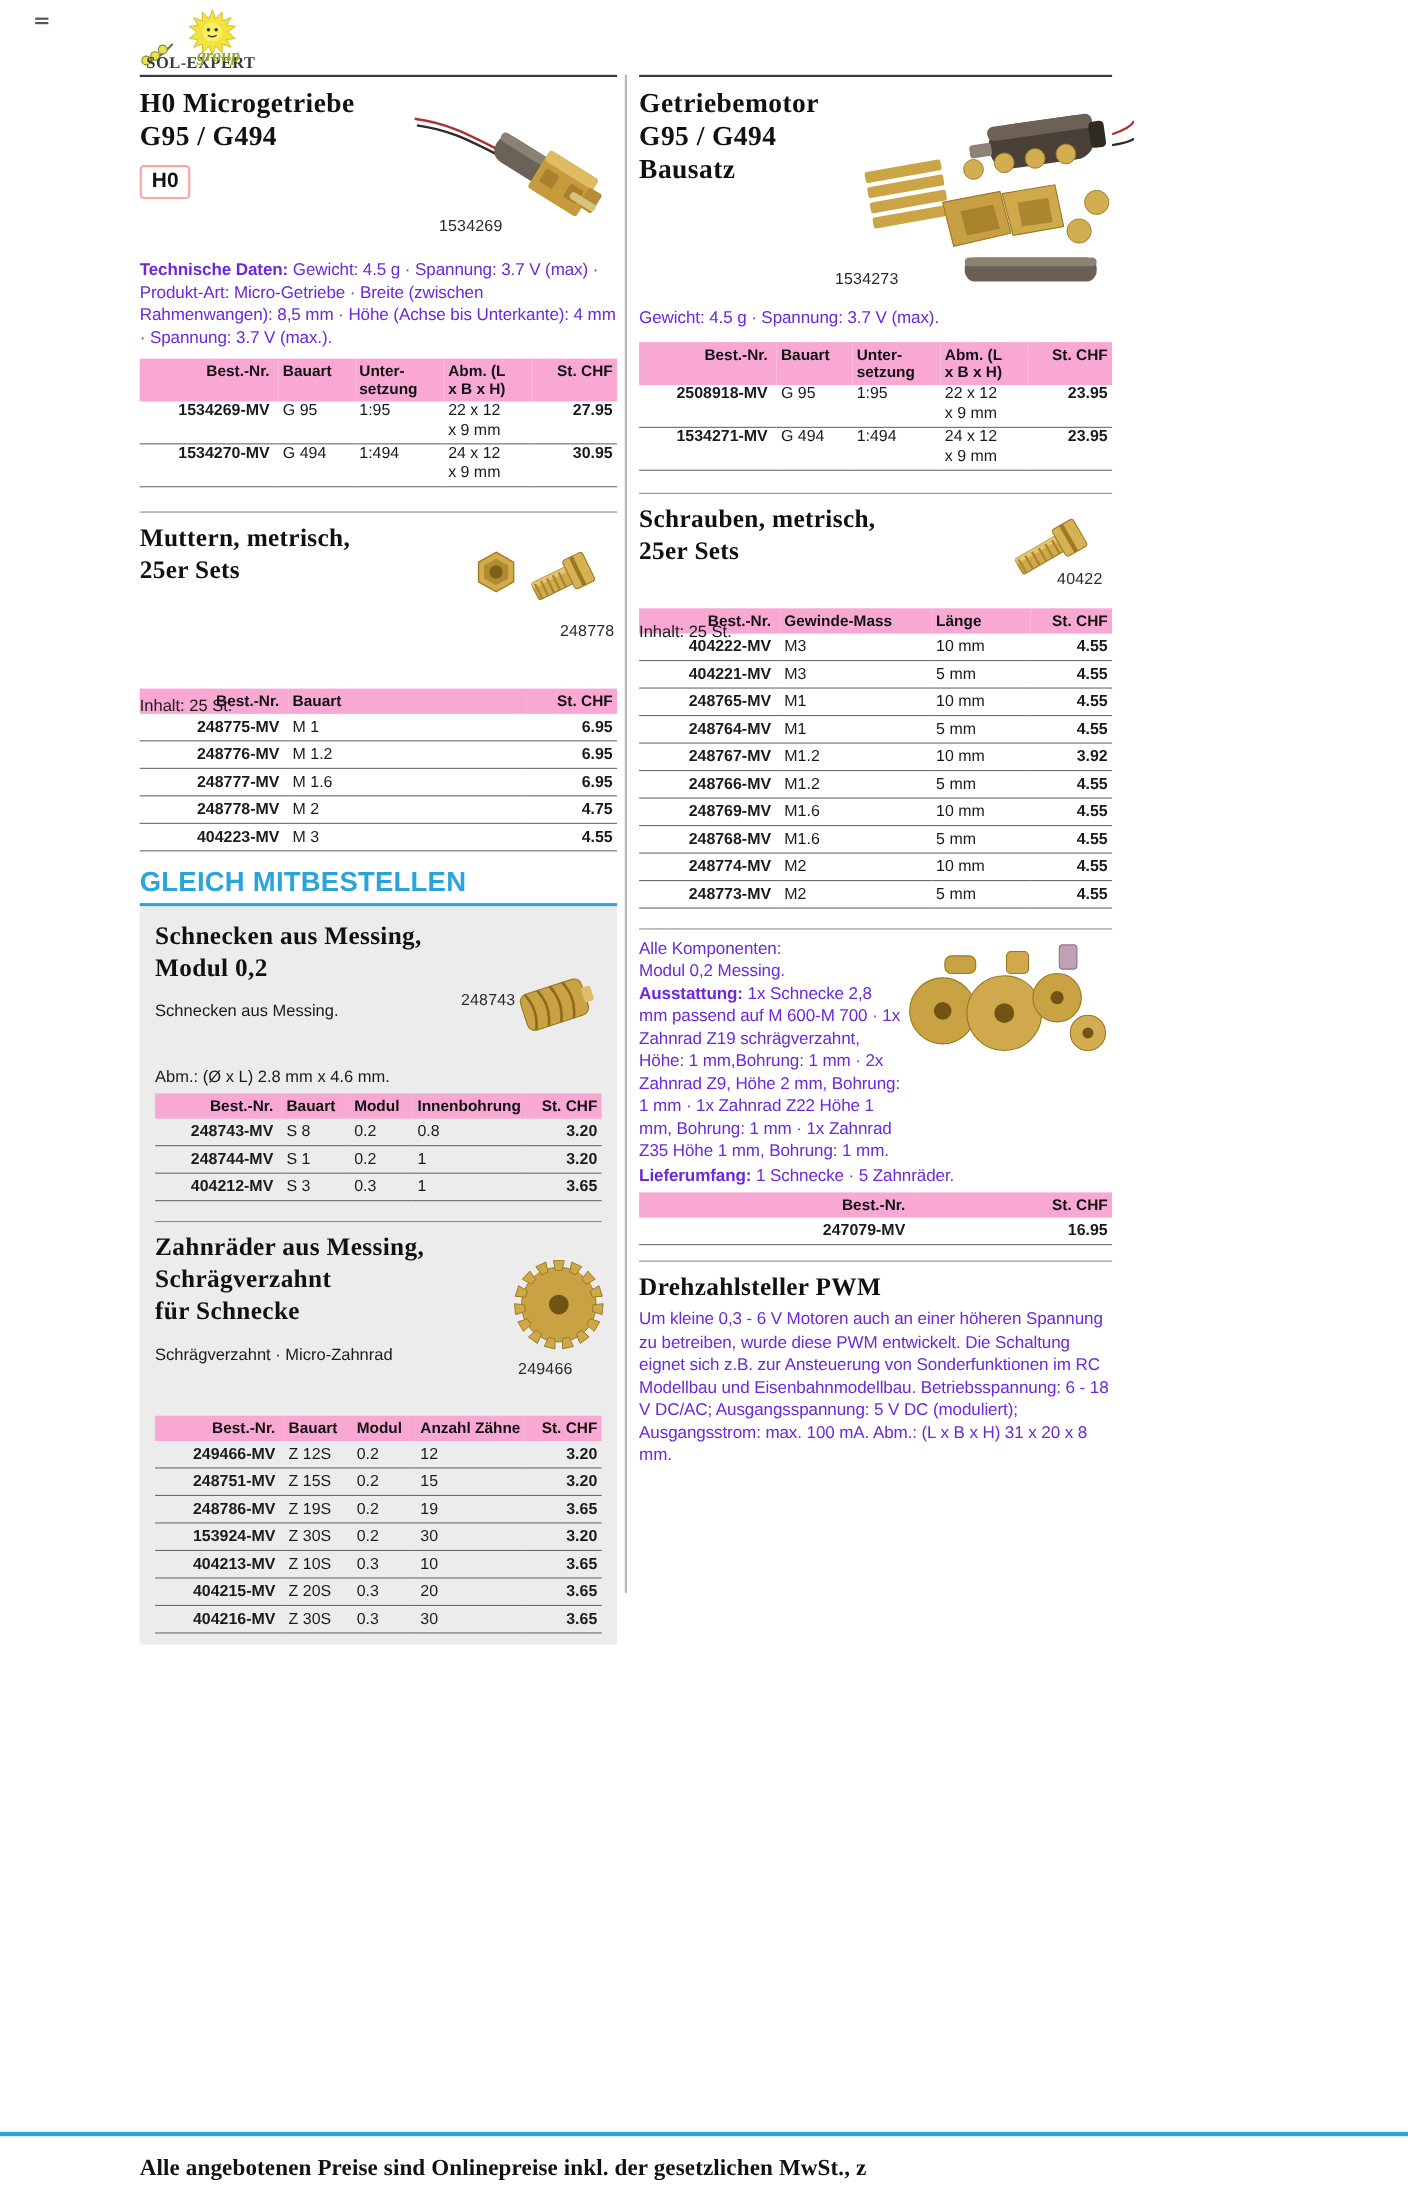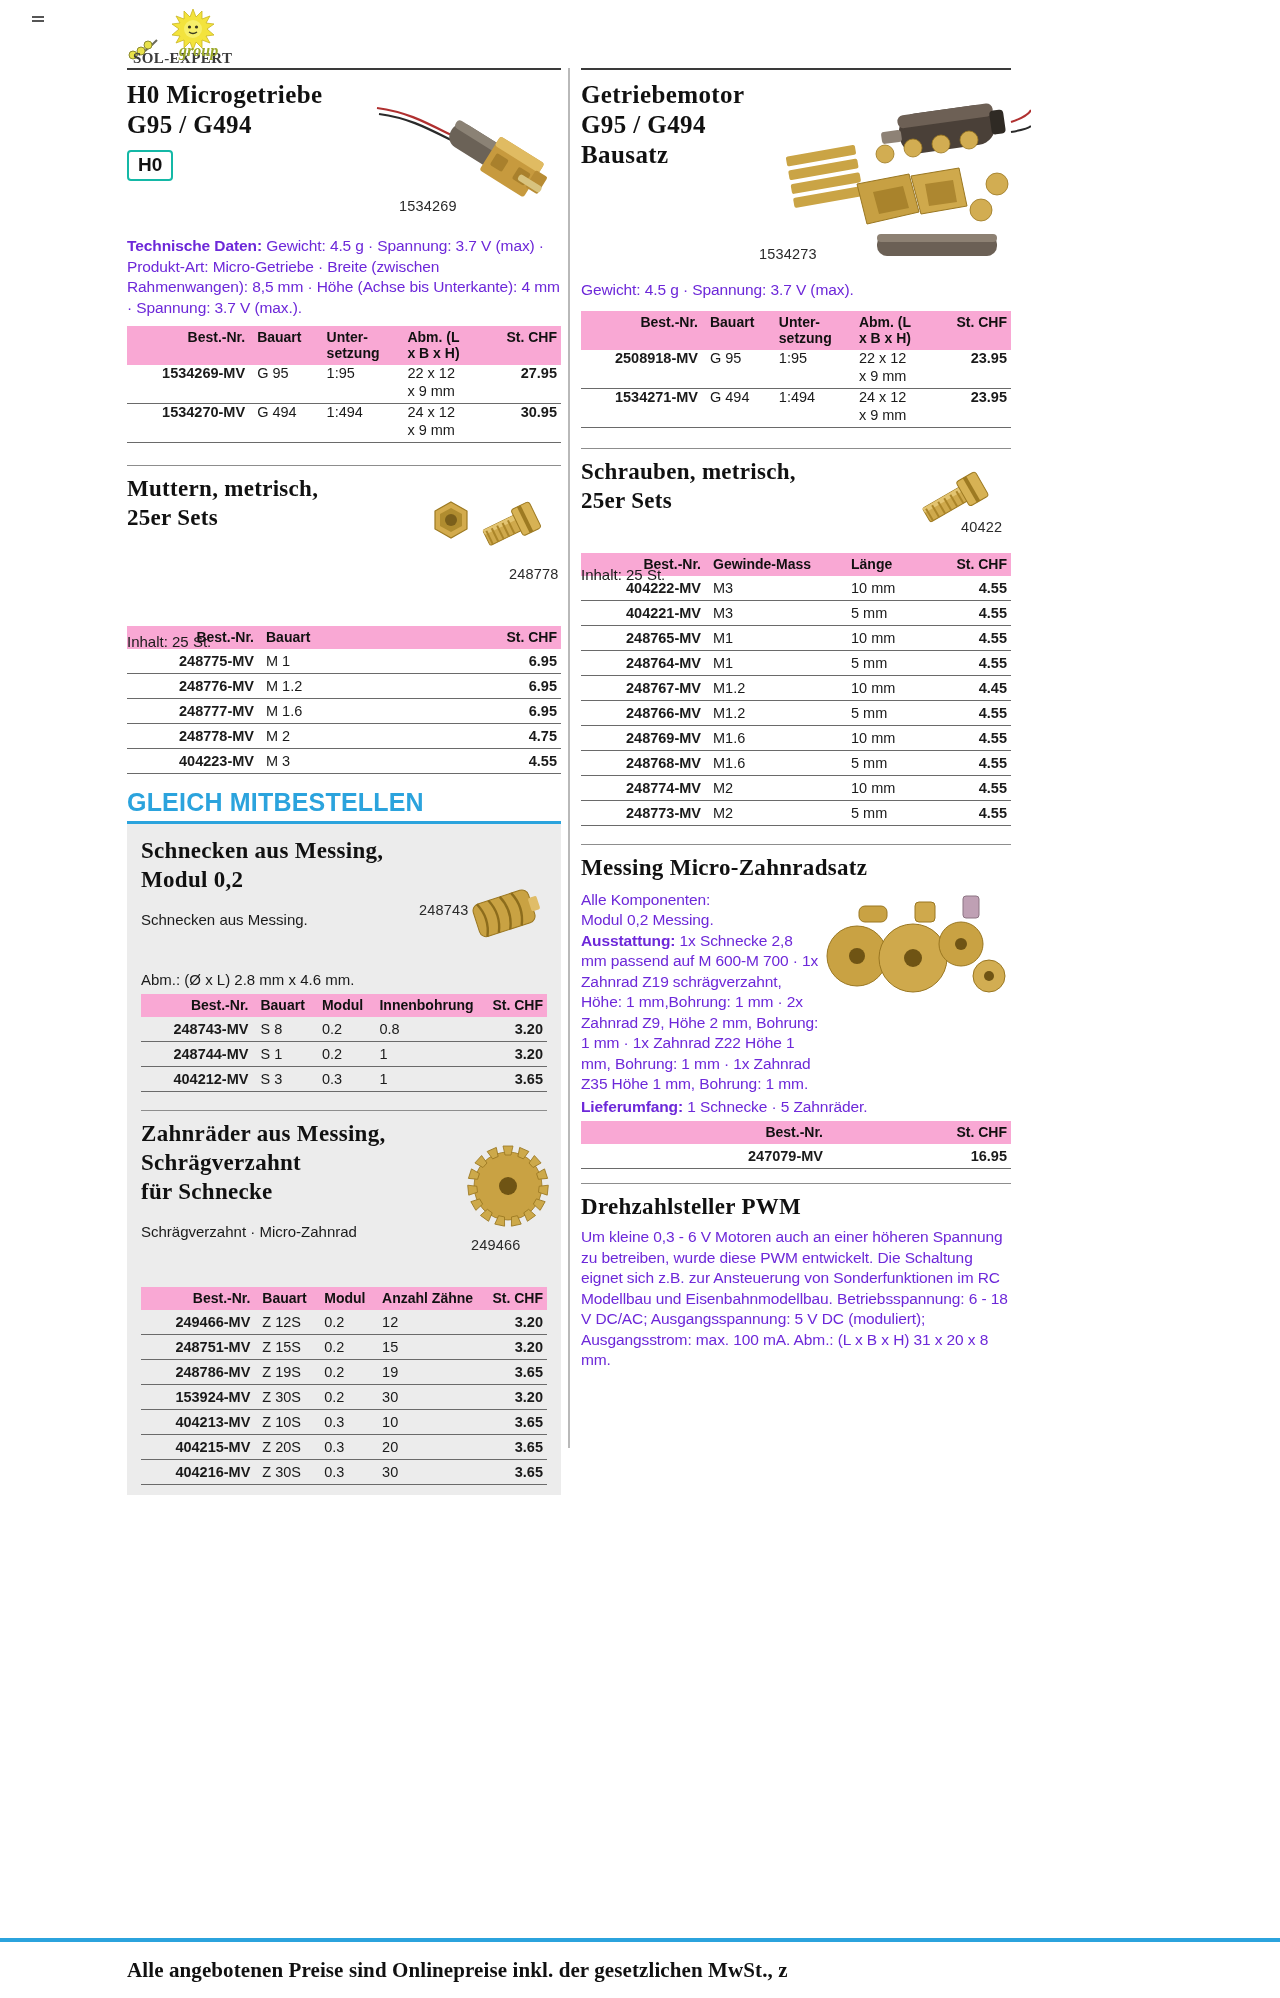--- a/index.html
+++ b/index.html
@@ -66,21 +66,21 @@
   h2.sec-title {
     font-family:"Liberation Serif", serif;
     font-weight: bold;
     font-size: 23px;
     line-height: 29px;
     letter-spacing: 0.3px;
     color:#111;
   }
   .scale-badge {
     display:inline-block;
-    border:2px solid #14b8a6;
+    border:2px solid #fca5a5;
     border-radius:4px;
     padding: 3px 9px 4px 9px;
     font-family:"Liberation Sans", sans-serif;
     font-weight:bold; font-size:19px; line-height:20px;
     color:#111;
     margin-top: 6px;
   }
 
   
   .body-txt {
@@ -676,21 +676,21 @@
           <tr>
             <td class="bn bold">248764-MV</td>
             <td class="">M1</td>
             <td class="">5 mm</td>
             <td class="num bold">4.55</td>
           </tr>
           <tr>
             <td class="bn bold">248767-MV</td>
             <td class="">M1.2</td>
             <td class="">10 mm</td>
-            <td class="num bold">4.45</td>
+            <td class="num bold">3.92</td>
           </tr>
           <tr>
             <td class="bn bold">248766-MV</td>
             <td class="">M1.2</td>
             <td class="">5 mm</td>
             <td class="num bold">4.55</td>
           </tr>
           <tr>
             <td class="bn bold">248769-MV</td>
             <td class="">M1.6</td>
@@ -712,21 +712,20 @@
           <tr>
             <td class="bn bold">248773-MV</td>
             <td class="">M2</td>
             <td class="">5 mm</td>
             <td class="num bold">4.55</td>
           </tr>
         </tbody>
     </table>
 
     <div class="rule-thin" style="margin-top:18px;"></div>
-    <h2 class="sec-title">Messing Micro-Zahnradsatz</h2>
 
     <div style="position:relative; min-height:200px; margin-top:8px;">
       <div class="img-wrap" style="left:240px; top:2px; width:196px; height:120px;">
         <svg width="196" height="120" viewBox="0 0 196 120">
           <g transform="translate(36,64)">
             <circle r="30" fill="#c9a243" stroke="#9a7721" stroke-width="1"></circle>
             <circle r="8" fill="#6f5414"></circle>
           </g>
           <g transform="translate(92,66)">
             <circle r="34" fill="#cfa94c" stroke="#9a7721" stroke-width="1"></circle>

